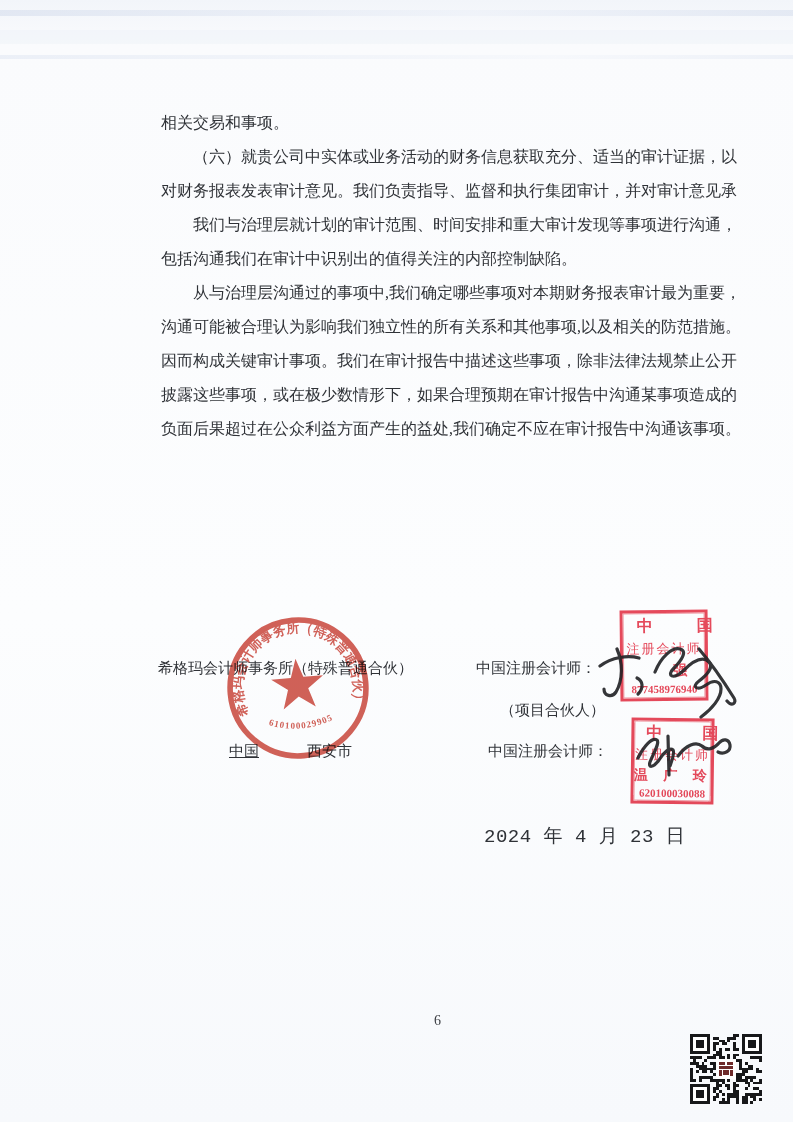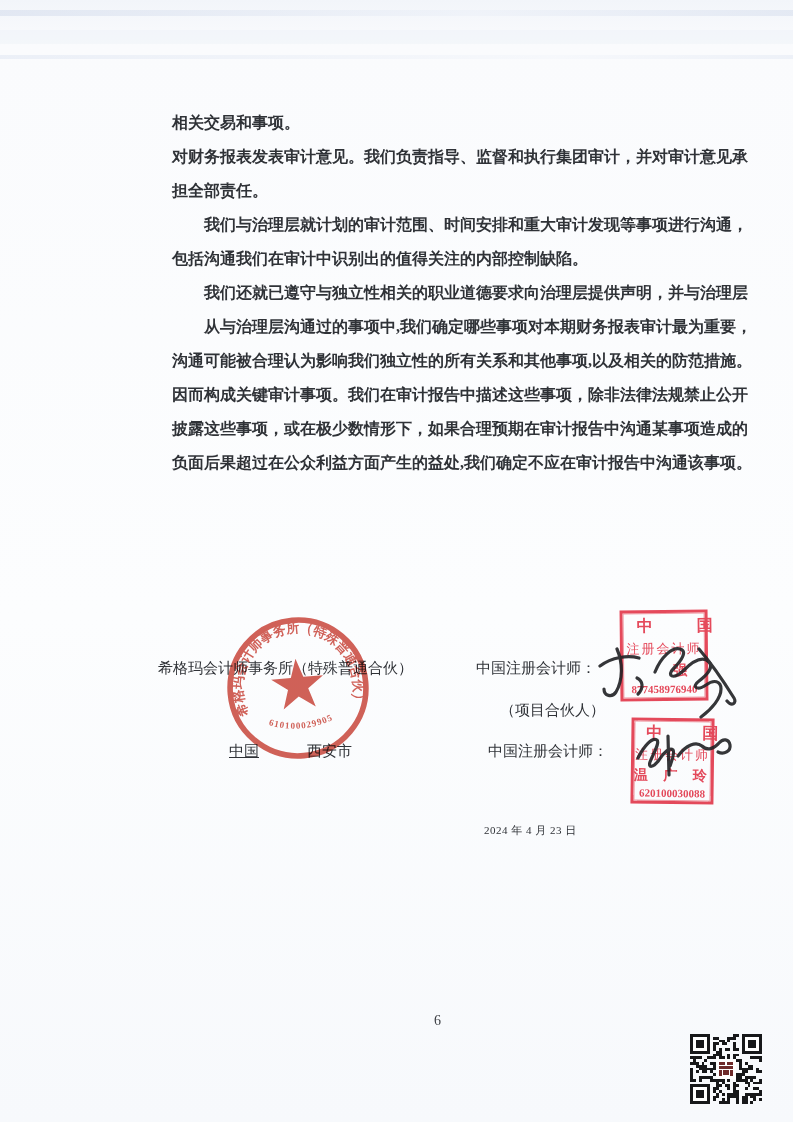--- a/index.html
+++ b/index.html
@@ -11,36 +11,35 @@
   .page{
     position:relative;width:793px;height:1122px;overflow:hidden;
     background:linear-gradient(180deg,#f2f5fa 0%,#fafbfd 4%,#fcfdfe 55%,#f7f9fc 100%);
   }
   .scan-band{position:absolute;left:0;width:100%;pointer-events:none;}
   .band1{top:10px;height:6px;background:linear-gradient(90deg,rgba(203,213,232,.45),rgba(220,228,242,.2) 60%,rgba(203,213,232,.4));}
   .band2{top:55px;height:4px;background:linear-gradient(90deg,rgba(208,218,236,.35),rgba(225,232,244,.15) 70%,rgba(208,218,236,.3));}
   .band3{top:30px;height:14px;background:rgba(228,234,245,.25);}
   
   .body-text{
-    position:absolute;left:172px;top:106px;width:582px;
+    position:absolute;left:161px;top:106px;width:582px;
     font-size:16px;line-height:34px;color:#2f3237;
     letter-spacing:0px;
-    font-weight:bold;
   }
   .body-text .line{white-space:nowrap;height:34px;}
   .body-text .line.indent{padding-left:32px;}
   
   .sig-label{position:absolute;font-size:15px;color:#2f3237;white-space:nowrap;}
   .firm-name{left:158px;top:659px;}
   .country{left:229px;top:742px;text-decoration:underline;}
   .city{left:307px;top:742px;}
   .cpa1{left:476px;top:659px;}
   .partner-role{left:500px;top:701px;}
   .cpa2{left:488px;top:742px;}
-  .date-line{left:484px;top:823px;font-size:11px;letter-spacing:.5px;}
+  .date-line{left:484px;top:823px;font-size:19px;letter-spacing:.5px;font-family:Liberation Mono, monospace;}
   
   .seal{position:absolute;left:222px;top:612px;width:152px;height:152px;
     mix-blend-mode:multiply;opacity:.92;transform:rotate(-5deg);}
   
   .stamp{
     position:absolute;box-sizing:border-box;
     border:3px solid #e63a4d;box-shadow:inset 0 0 0 1px rgba(230,58,77,.55);
     color:#e63a4d;display:flex;flex-direction:column;justify-content:space-evenly;
     text-align:center;mix-blend-mode:multiply;opacity:.92;background:rgba(255,255,255,0);
   }
@@ -62,25 +61,24 @@
 <body>
 
 <div class="page">
 
   <div class="scan-band band1"></div>
   <div class="scan-band band3"></div>
   <div class="scan-band band2"></div>
 
   <div class="body-text">
     <div class="line">相关交易和事项。</div>
+    <div class="line indent">（六）就贵公司中实体或业务活动的财务信息获取充分、适当的审计证据，以</div>
     <div class="line">对财务报表发表审计意见。我们负责指导、监督和执行集团审计，并对审计意见承</div>
-    <div class="line">担全部责任。</div>
     <div class="line indent">我们与治理层就计划的审计范围、时间安排和重大审计发现等事项进行沟通，</div>
     <div class="line">包括沟通我们在审计中识别出的值得关注的内部控制缺陷。</div>
-    <div class="line indent">我们还就已遵守与独立性相关的职业道德要求向治理层提供声明，并与治理层</div>
     <div class="line indent">从与治理层沟通过的事项中,我们确定哪些事项对本期财务报表审计最为重要，</div>
     <div class="line">沟通可能被合理认为影响我们独立性的所有关系和其他事项,以及相关的防范措施。</div>
     <div class="line">因而构成关键审计事项。我们在审计报告中描述这些事项，除非法律法规禁止公开</div>
     <div class="line">披露这些事项，或在极少数情形下，如果合理预期在审计报告中沟通某事项造成的</div>
     <div class="line">负面后果超过在公众利益方面产生的益处,我们确定不应在审计报告中沟通该事项。</div>
   </div>
 
   <div class="sig-label firm-name">希格玛会计师事务所（特殊普通合伙）</div>
   <div class="sig-label country">中国</div>
   <div class="sig-label city">西安市</div>

